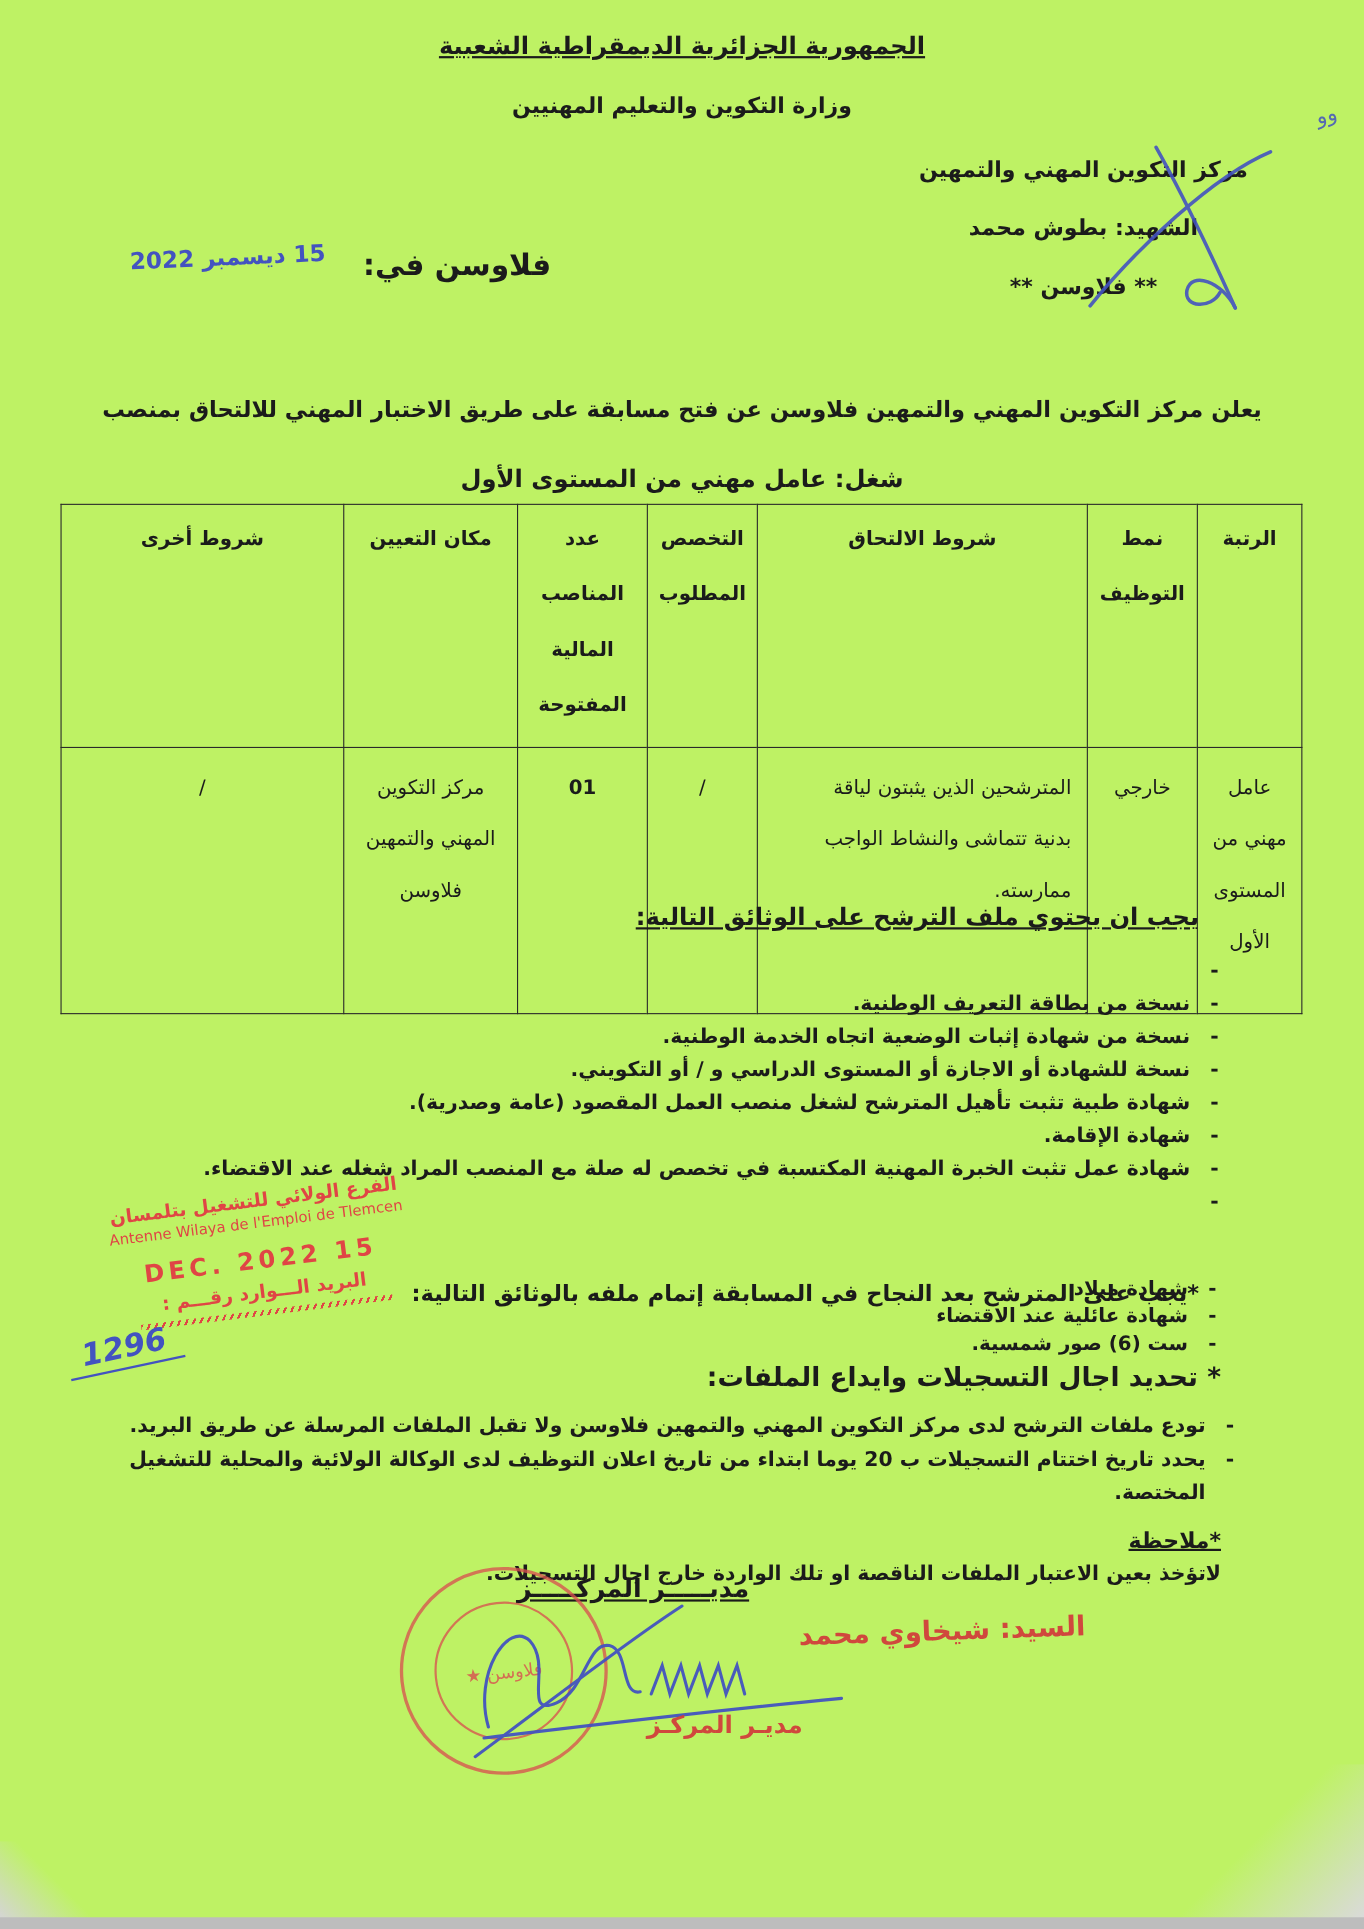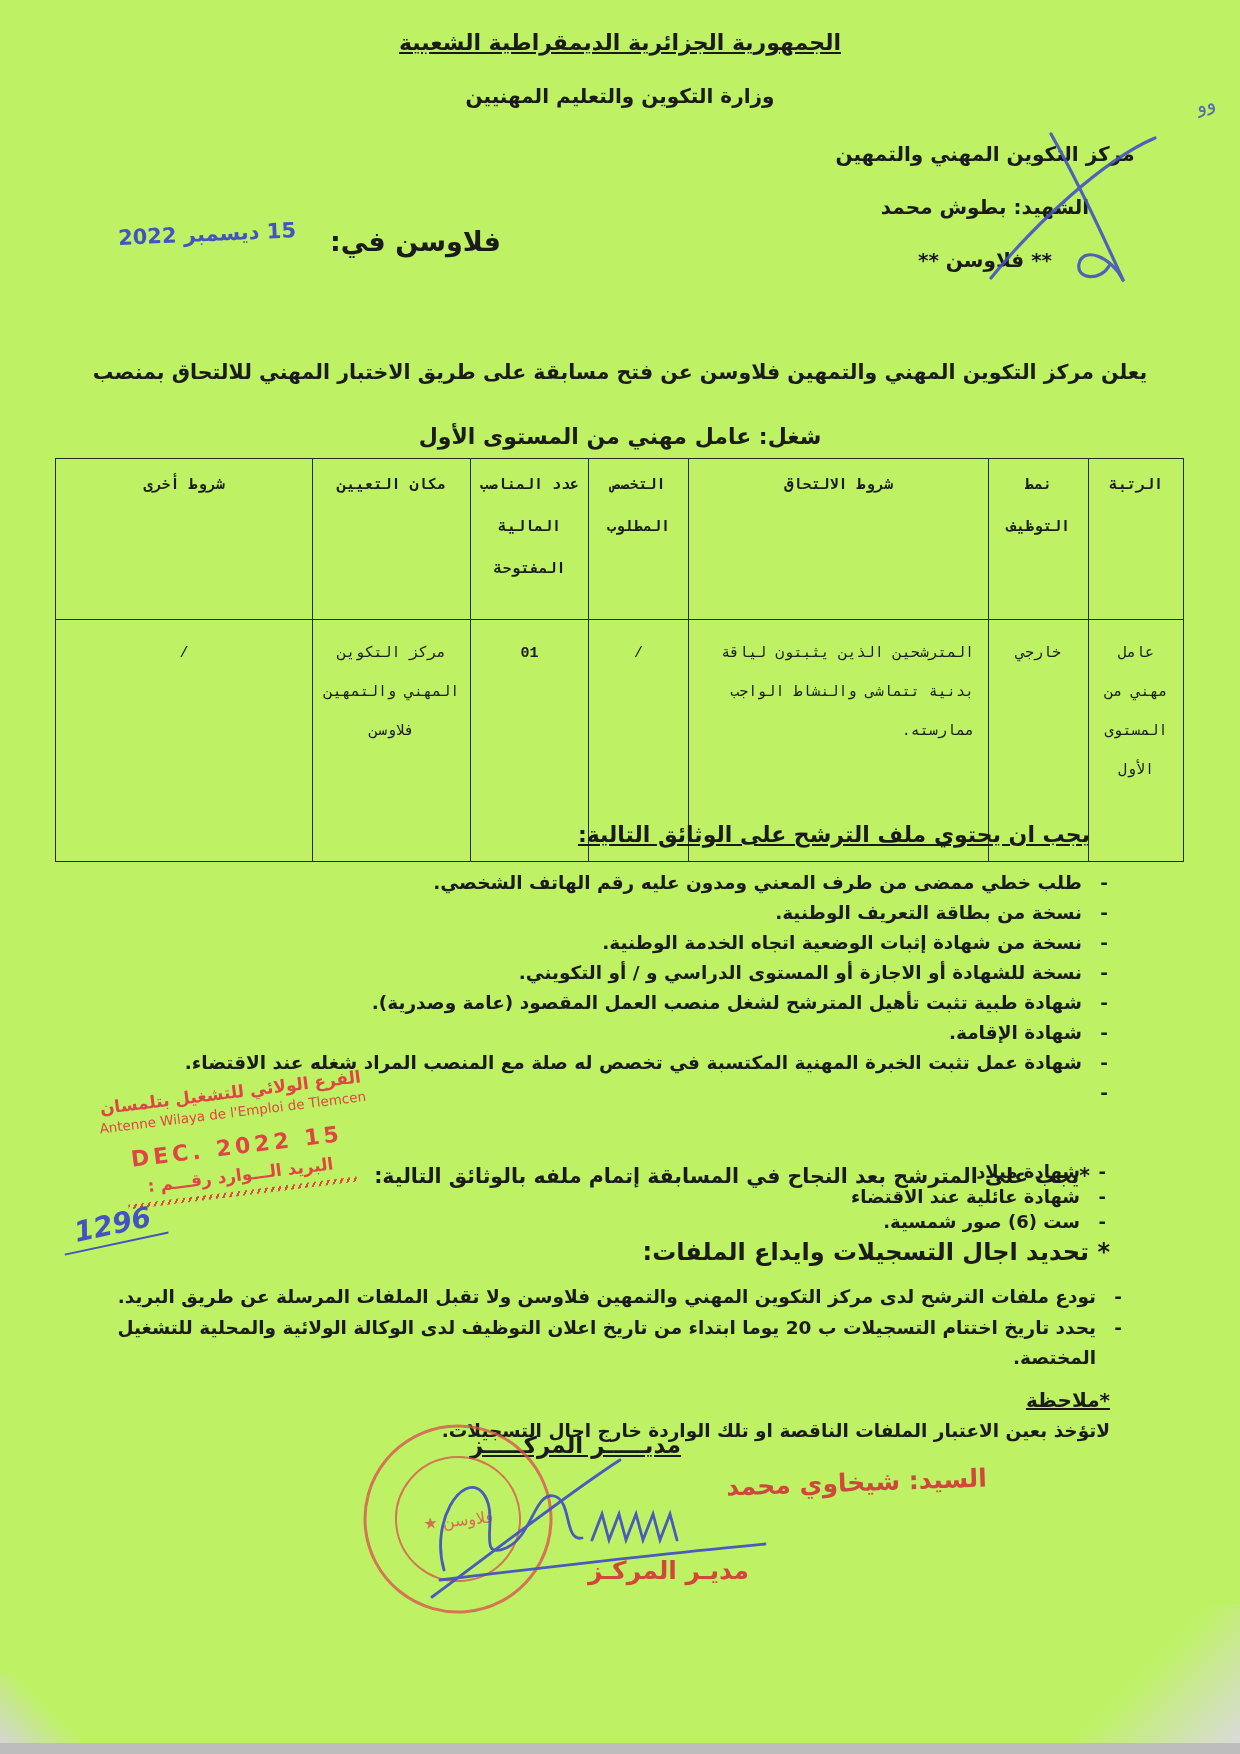--- a/index.html
+++ b/index.html
@@ -24,21 +24,21 @@
   .banner{left:452px;top:272px;width:326px;height:56px;background:#e8d8a4;
     display:flex;align-items:center;justify-content:center;
     font-size:31px;font-weight:bold;}
 
   .announcement{top:360px;left:0;right:0;text-align:center;font-size:20.5px;font-weight:600;white-space:nowrap;}
   .job-line{top:408px;font-size:22px;font-weight:bold;margin-top:16px;}
 
   
   .doc-table{position:absolute;top:458px;right:56px;border-collapse:collapse;table-layout:fixed;width:1128px;background:transparent;}
   .doc-table td{border:1.6px solid #2a2a2a;vertical-align:top;padding:12px 8px;
-    font-size:15px;text-align:center;white-space:pre-line;font-family:Liberation Mono, monospace;}
+    font-size:18px;text-align:center;white-space:pre-line;}
   .doc-table .hdr td{font-weight:bold;line-height:2.8;height:142px;padding-top:6px;}
   .doc-table .bod td{line-height:2.6;height:215px;padding-top:14px;}
   .doc-table td.cond{text-align:right;padding-right:14px;}
   .doc-table td.num{font-weight:bold;}
 
   
   .sec-title-1{top:822px;right:150px;font-size:22px;font-weight:600;text-decoration:underline;}
   .docs-list{top:868px;right:132px;width:975px;font-size:18.5px;font-weight:bold;}
   .list-row{display:flex;align-items:flex-start;line-height:1.62;}
   .list-row .dash{flex:none;width:26px;}
@@ -49,21 +49,21 @@
   .deadline-list{top:1282px;right:118px;width:1005px;font-size:18.5px;font-weight:bold;}
   .deadline-list .list-row{line-height:1.65;}
   .note-title{top:1388px;right:130px;font-size:20px;font-weight:bold;text-decoration:underline;}
   .note-text{top:1420px;right:130px;font-size:18.5px;font-weight:bold;}
 
   
   .director-title{left:470px;top:1432px;font-size:23px;font-weight:bold;text-decoration:underline;}
   .round-stamp{left:352px;top:1408px;transform:rotate(-6deg);opacity:.9;}
   .blue-sig{left:420px;top:1452px;}
   .mister-line{left:726px;top:1468px;color:#d23a3a;font-size:25px;font-weight:bold;transform:rotate(-2deg);opacity:.92;}
-  .director-red{left:588px;top:1556px;color:#d23a3a;font-size:25px;font-weight:bold;opacity:.92;}
+  .director-red{left:588px;top:1556px;color:#d23a3a;font-size:22px;font-weight:bold;opacity:.92;}
 
   
   .received{left:76px;top:1082px;width:320px;color:#e04545;transform:rotate(-7deg);text-align:center;}
   .received .r1{font-size:17px;font-weight:bold;letter-spacing:2px;}
   .received .r2{font-size:13.5px;margin-top:2px;}
   .received .rdate{font-size:22px;font-weight:bold;letter-spacing:4px;margin-top:14px;}
   .received .r3{font-size:17px;font-weight:bold;letter-spacing:2px;margin-top:6px;}
   .received .hatch{height:5px;width:230px;margin:6px auto 0;
     background:repeating-linear-gradient(120deg,#e04545 0 2px,transparent 2px 6px);}
   .handnum{left:60px;top:1208px;color:#4353c0;font-size:28px;font-style:italic;font-weight:bold;
@@ -146,21 +146,20 @@
 فلاوسن</td>
       <td>/</td>
     </tr>
   </tbody>
     </table>
 
   <div class="abs sec-title-1">يجب ان يحتوي ملف الترشح على الوثائق التالية:</div>
   <div class="abs docs-list">
       <div class="list-row">
         <span class="dash">-</span>
-        <span class="txt">طلب خطي ممضى من طرف المعني ومدون عليه رقم الهاتف الشخصي.</span>
       </div>
       <div class="list-row">
         <span class="dash">-</span>
         <span class="txt">نسخة من بطاقة التعريف الوطنية.</span>
       </div>
       <div class="list-row">
         <span class="dash">-</span>
         <span class="txt">نسخة من شهادة إثبات الوضعية اتجاه الخدمة الوطنية.</span>
       </div>
       <div class="list-row">

